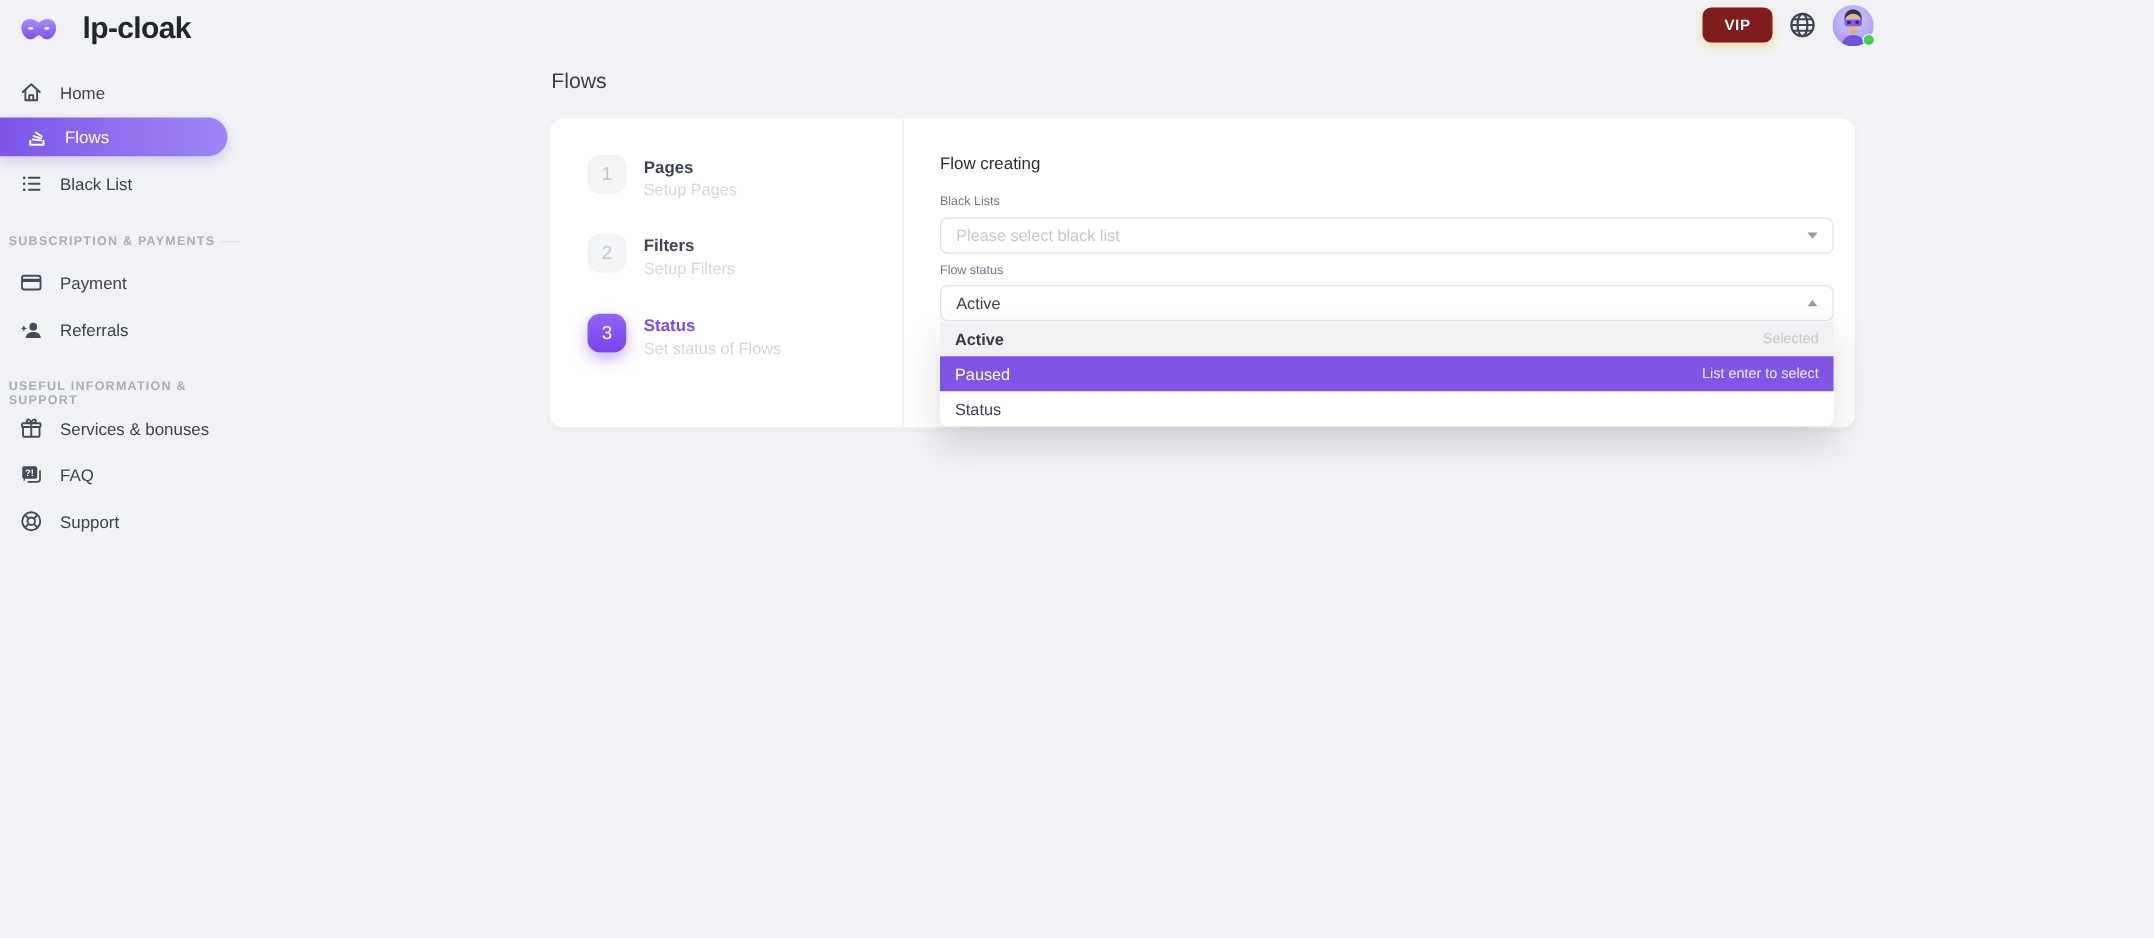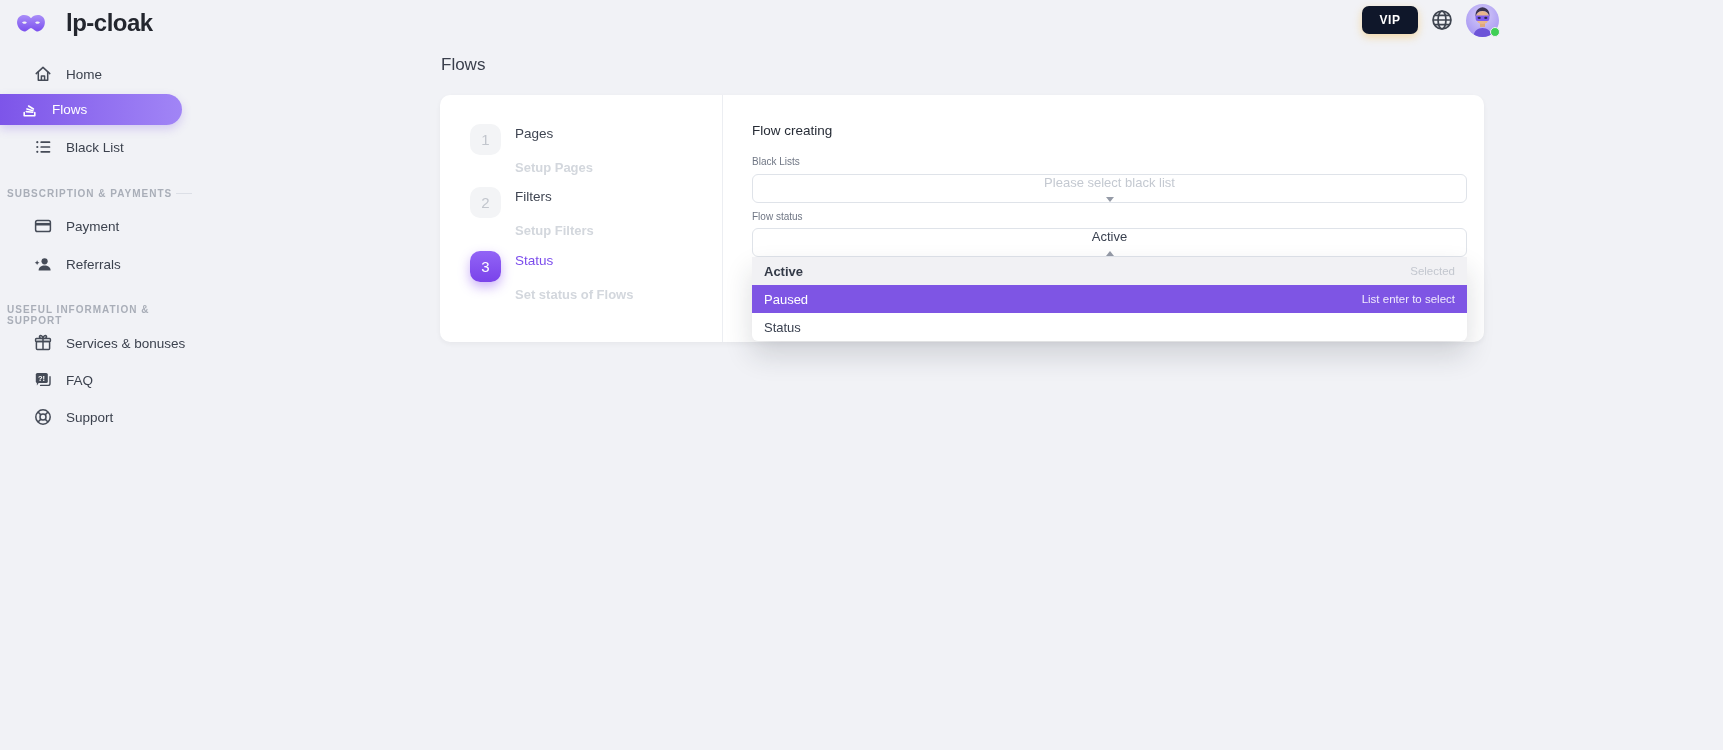--- a/index.html
+++ b/index.html
@@ -8,37 +8,37 @@
     background:#f1f2f6;
     font-family:"Liberation Sans", sans-serif;
     color:#3c424e;
     position:relative;
   }
   
   .logo { position:absolute; left:16px; top:9px; display:flex; align-items:center; gap:20px; }
   .logo-text { font-size:24px; font-weight:800; color:#23262e; letter-spacing:-0.5px; }
   .top-right { position:absolute; left:1362px; top:2px; display:flex; align-items:center; gap:12px; height:36px; }
   .vip-btn {
-    width:56px; height:28px; background:#0f172a; border:none; border-radius:7px;
+    width:56px; height:28px; background:#7f1d1d; border:none; border-radius:7px;
     color:#fff; font-weight:700; font-size:12px; letter-spacing:0.5px;
     box-shadow:0 3px 8px rgba(246,184,64,.45); cursor:pointer;
     font-family:"Liberation Sans", sans-serif;
   }
   .globe-btn { width:24px; height:24px; background:none; border:none; cursor:pointer; padding:0; }
   .avatar-wrap { position:relative; width:33px; height:33px; cursor:pointer; }
   .avatar-wrap svg { display:block; }
   .status-dot {
     position:absolute; right:-1px; bottom:0px; width:10px; height:10px;
     background:#3fcf54; border-radius:50%; border:1.5px solid #eef0f5;
   }
   
   .sidebar { position:absolute; left:0; top:52px; width:200px; }
   .side-item {
     position:absolute; left:0; display:flex; align-items:center; gap:13px;
-    height:28px; padding-left:33px; width:190px; cursor:pointer;
+    height:28px; padding-left:15px; width:190px; cursor:pointer;
     font-size:13.5px; color:#3c424e;
   }
   .side-item .ic { width:20px; height:20px; display:flex; align-items:center; justify-content:center; flex:0 0 20px; }
   .side-item.active {
     height:31px; width:182px; padding-left:19px;
     background:linear-gradient(90deg,#7d55e9,#a185f6);
     border-radius:0 16px 16px 0; color:#ffffff; font-weight:500;
     box-shadow:0 4px 10px rgba(125,85,233,.25);
   }
   .side-section {
@@ -56,31 +56,31 @@
   
   .step { position:absolute; left:30px; display:flex; gap:14px; }
   .step .badge {
     width:31px; height:31px; border-radius:10px; display:flex; align-items:center; justify-content:center;
     font-size:15px; background:#f3f4f6; color:#c2c6cd;
   }
   .step.active .badge {
     background:linear-gradient(180deg,#9264f6,#7a43ea); color:#fff;
     box-shadow:0 5px 12px rgba(124,61,237,.40);
   }
-  .step .t { font-size:13.5px; font-weight:400; color:#3f4552; padding-top:2px; }
+  .step .t { font-size:13.5px; font-weight:700; color:#3f4552; padding-top:2px; }
   .step.active .t { color:#7c4dec; }
-  .step .s { font-size:13px; color:#d3d7dd; margin-top:19px;font-weight:bold; }
+  .step .s { font-size:13px; color:#d3d7dd; margin-top:3px; }
   
   .form { position:absolute; left:312px; top:0; width:715px; }
   .form-title { position:absolute; top:28px; left:0; font-size:13.5px; font-weight:400; color:#272c36; }
   .field-label { position:absolute; left:0; font-size:10px; color:#6f7684; }
   .select-box {
     position:absolute; left:0; width:715px; height:29px; background:#fff;
     border:1px solid #dfe3e9; border-radius:6px; display:flex; align-items:center;
-    padding:0 12px; cursor:pointer; justify-content:space-between;flex-direction:column;
+    padding:0 12px; cursor:pointer; justify-content:space-between;
   }
   .select-box .ph { font-size:13px; color:#c4c9d1; }
   .select-box .val { font-size:13px; color:#3a4150; }
   .caret-down { width:0; height:0; border-left:4.5px solid transparent; border-right:4.5px solid transparent; border-top:5.5px solid #959ba7; }
   .caret-up   { width:0; height:0; border-left:4.5px solid transparent; border-right:4.5px solid transparent; border-bottom:5.5px solid #959ba7; }
   .dropdown {
     position:absolute; left:0; top:162px; width:715px; background:#fff;
     border-radius:0 0 6px 6px; box-shadow:0 14px 28px rgba(30,35,48,.16);
     overflow:hidden; z-index:5;
   }

